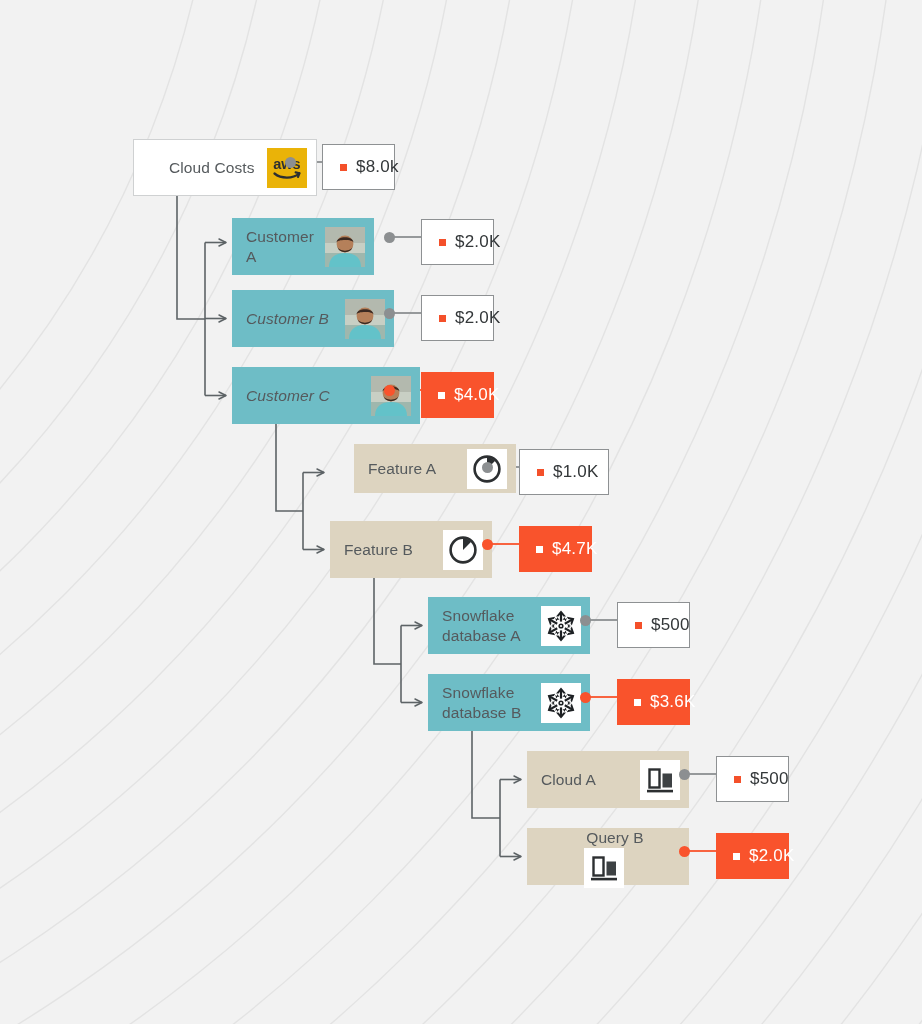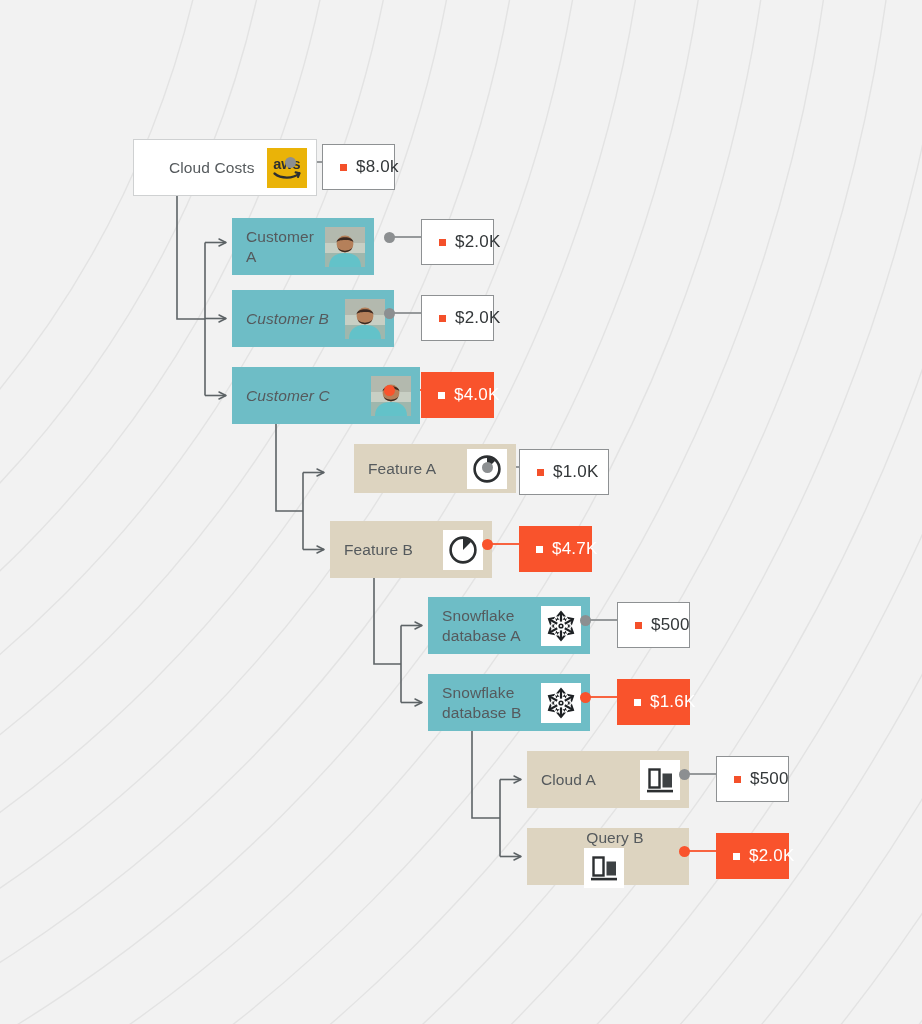--- a/index.html
+++ b/index.html
@@ -412,21 +412,21 @@
             <path d="M14.2,12.0 L16.6,13.4 L15.3,15.6 Z" fill="#1d2023"></path>
             <path d="M25.8,12.0 L23.4,13.4 L24.7,15.6 Z" fill="#1d2023"></path>
           </g>
           <circle cx="20" cy="20" r="2.6" fill="#1d2023"></circle>
           <circle cx="20" cy="20" r="1.1" fill="#ffffff"></circle>
         </svg>
       </span>
     </div>
     <div class="badge hot" style="left: 617px; top: 679px; width: 73px; height: 46px;">
       <span class="bullet"></span>
-      <span>$1.6K</span>
+      <span>$3.6K</span>
     </div>
     <span class="leaddot hot" style="left: 580px; top: 692px;"></span>
     <div class="node beige" style="left: 527px; top: 751px; width: 162px; height: 57px;">
       <span class="node-label">Cloud A</span>
       <span class="node-icon">
         <svg viewBox="0 0 40 40" width="40" height="40">
           <rect x="9.5" y="9.5" width="10" height="18" fill="none" stroke="#2c2f31" stroke-width="2.4"></rect>
           <rect x="22.5" y="13.5" width="9.5" height="14" fill="#3d4143"></rect>
           <rect x="7" y="29.8" width="26" height="2.6" fill="#2c2f31"></rect>
         </svg>

